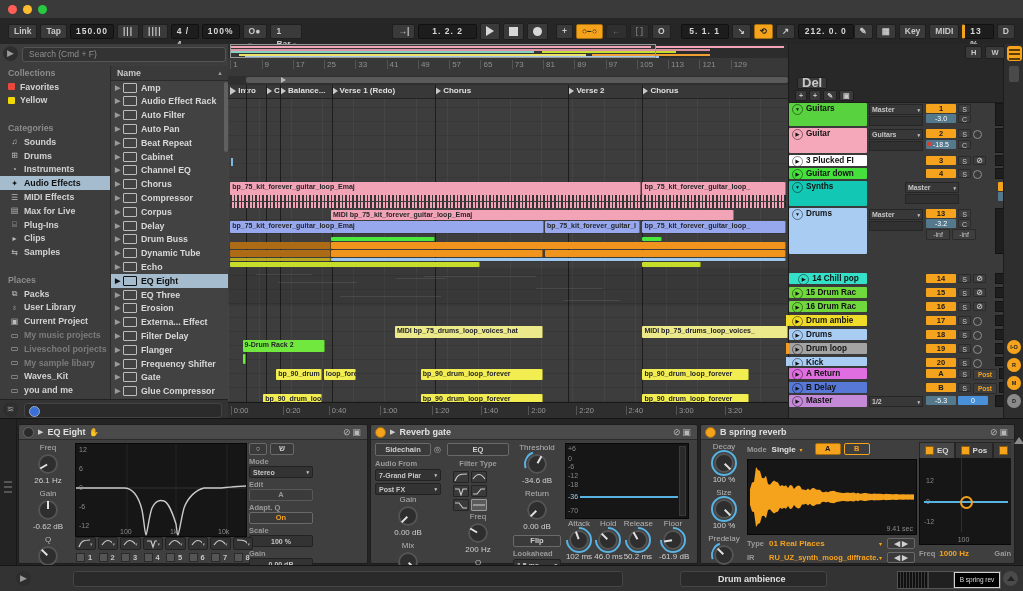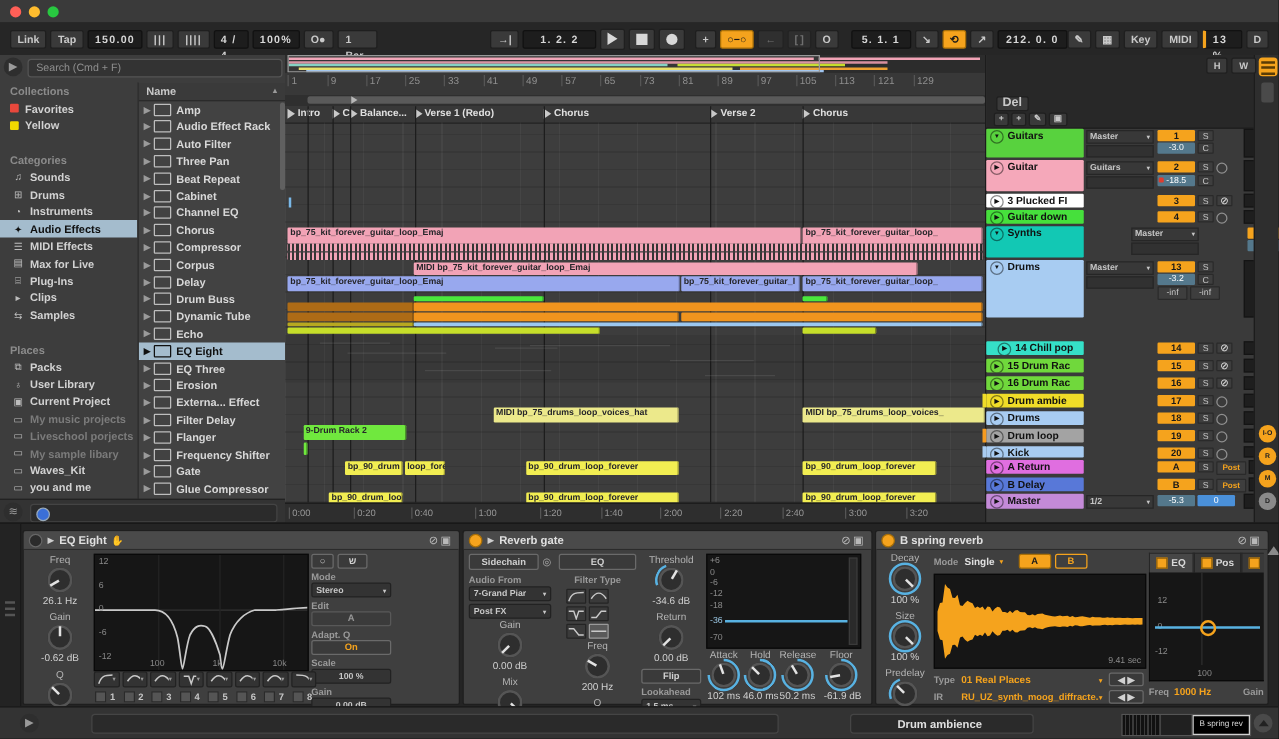--- a/index.html
+++ b/index.html
@@ -318,21 +318,21 @@
             <span>Audio Effect Rack</span>
           </div>
           <div class="lrow">
             <span class="ar">▶</span>
             <span class="dev"></span>
             <span>Auto Filter</span>
           </div>
           <div class="lrow">
             <span class="ar">▶</span>
             <span class="dev"></span>
-            <span>Three Pan</span>
+            <span>Auto Pan</span>
           </div>
           <div class="lrow">
             <span class="ar">▶</span>
             <span class="dev"></span>
             <span>Beat Repeat</span>
           </div>
           <div class="lrow">
             <span class="ar">▶</span>
             <span class="dev"></span>
             <span>Cabinet</span>
@@ -625,21 +625,21 @@
         <div class="tlab" style="left: 53.6%;">2:00</div>
         <div class="tlab" style="left: 62.2%;">2:20</div>
         <div class="tlab" style="left: 71%;">2:40</div>
         <div class="tlab" style="left: 80%;">3:00</div>
         <div class="tlab" style="left: 88.7%;">3:20</div>
       </div>
     </div>
 
   <div id="tracks">
     <div id="thead">
-      <span class="tbtn" style="position:absolute;left:5px;top:33px;height:10px;line-height:10px;font-size:10px;padding:0 4px">Del</span>
+      <span class="tbtn" style="position:absolute;left:5px;top:33px;height:10px;line-height:10px;font-size:13px;padding:0 4px">Del</span>
       <div id="theadicons" style="position:absolute;left:4px;top:46px;display:flex">
           <span class="tbtn" style="height: 9px; line-height: 9px; font-size: 7px; padding: 0px 3px; margin-left: 2px;">+</span>
           <span class="tbtn" style="height: 9px; line-height: 9px; font-size: 7px; padding: 0px 3px; margin-left: 2px;">+</span>
           <span class="tbtn" style="height: 9px; line-height: 9px; font-size: 7px; padding: 0px 3px; margin-left: 2px;">✎</span>
           <span class="tbtn" style="height: 9px; line-height: 9px; font-size: 7px; padding: 0px 3px; margin-left: 2px;">▣</span>
         </div>
     </div>
     <div id="trows">
         <div class="trow" style="top: 59px; height: 23px;">
           <div class="tname" style="background: rgb(88, 210, 62);">

